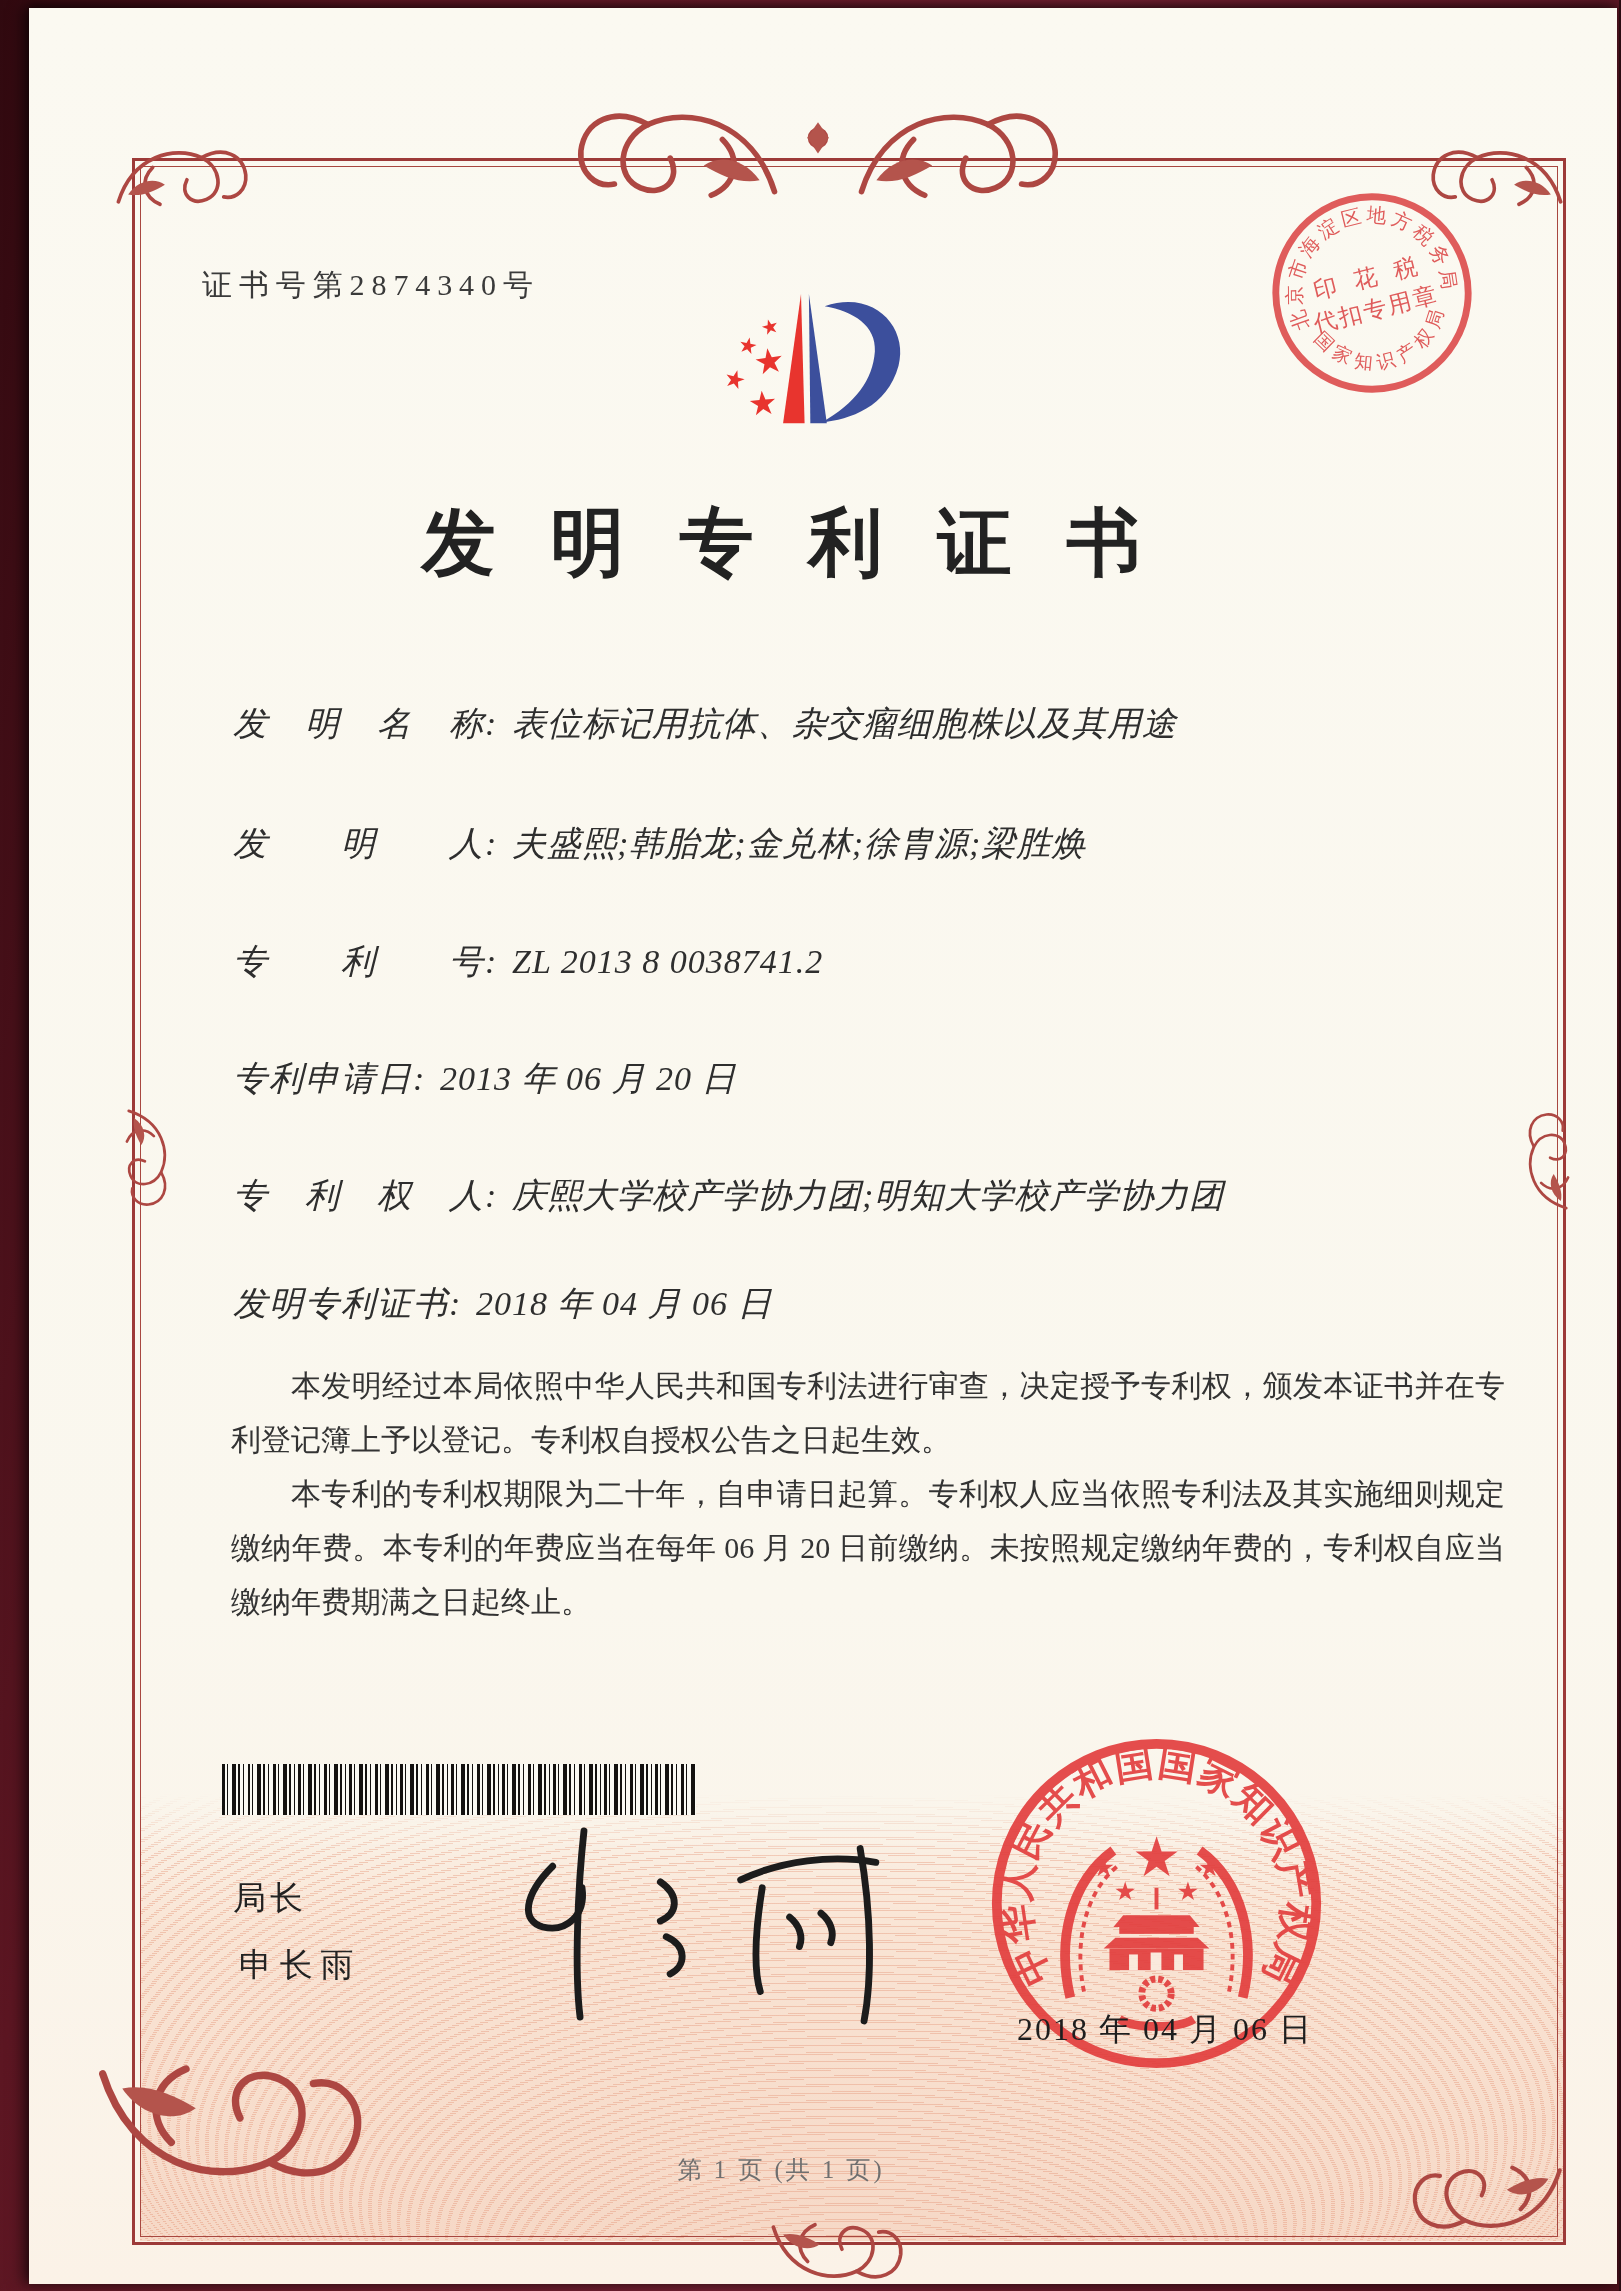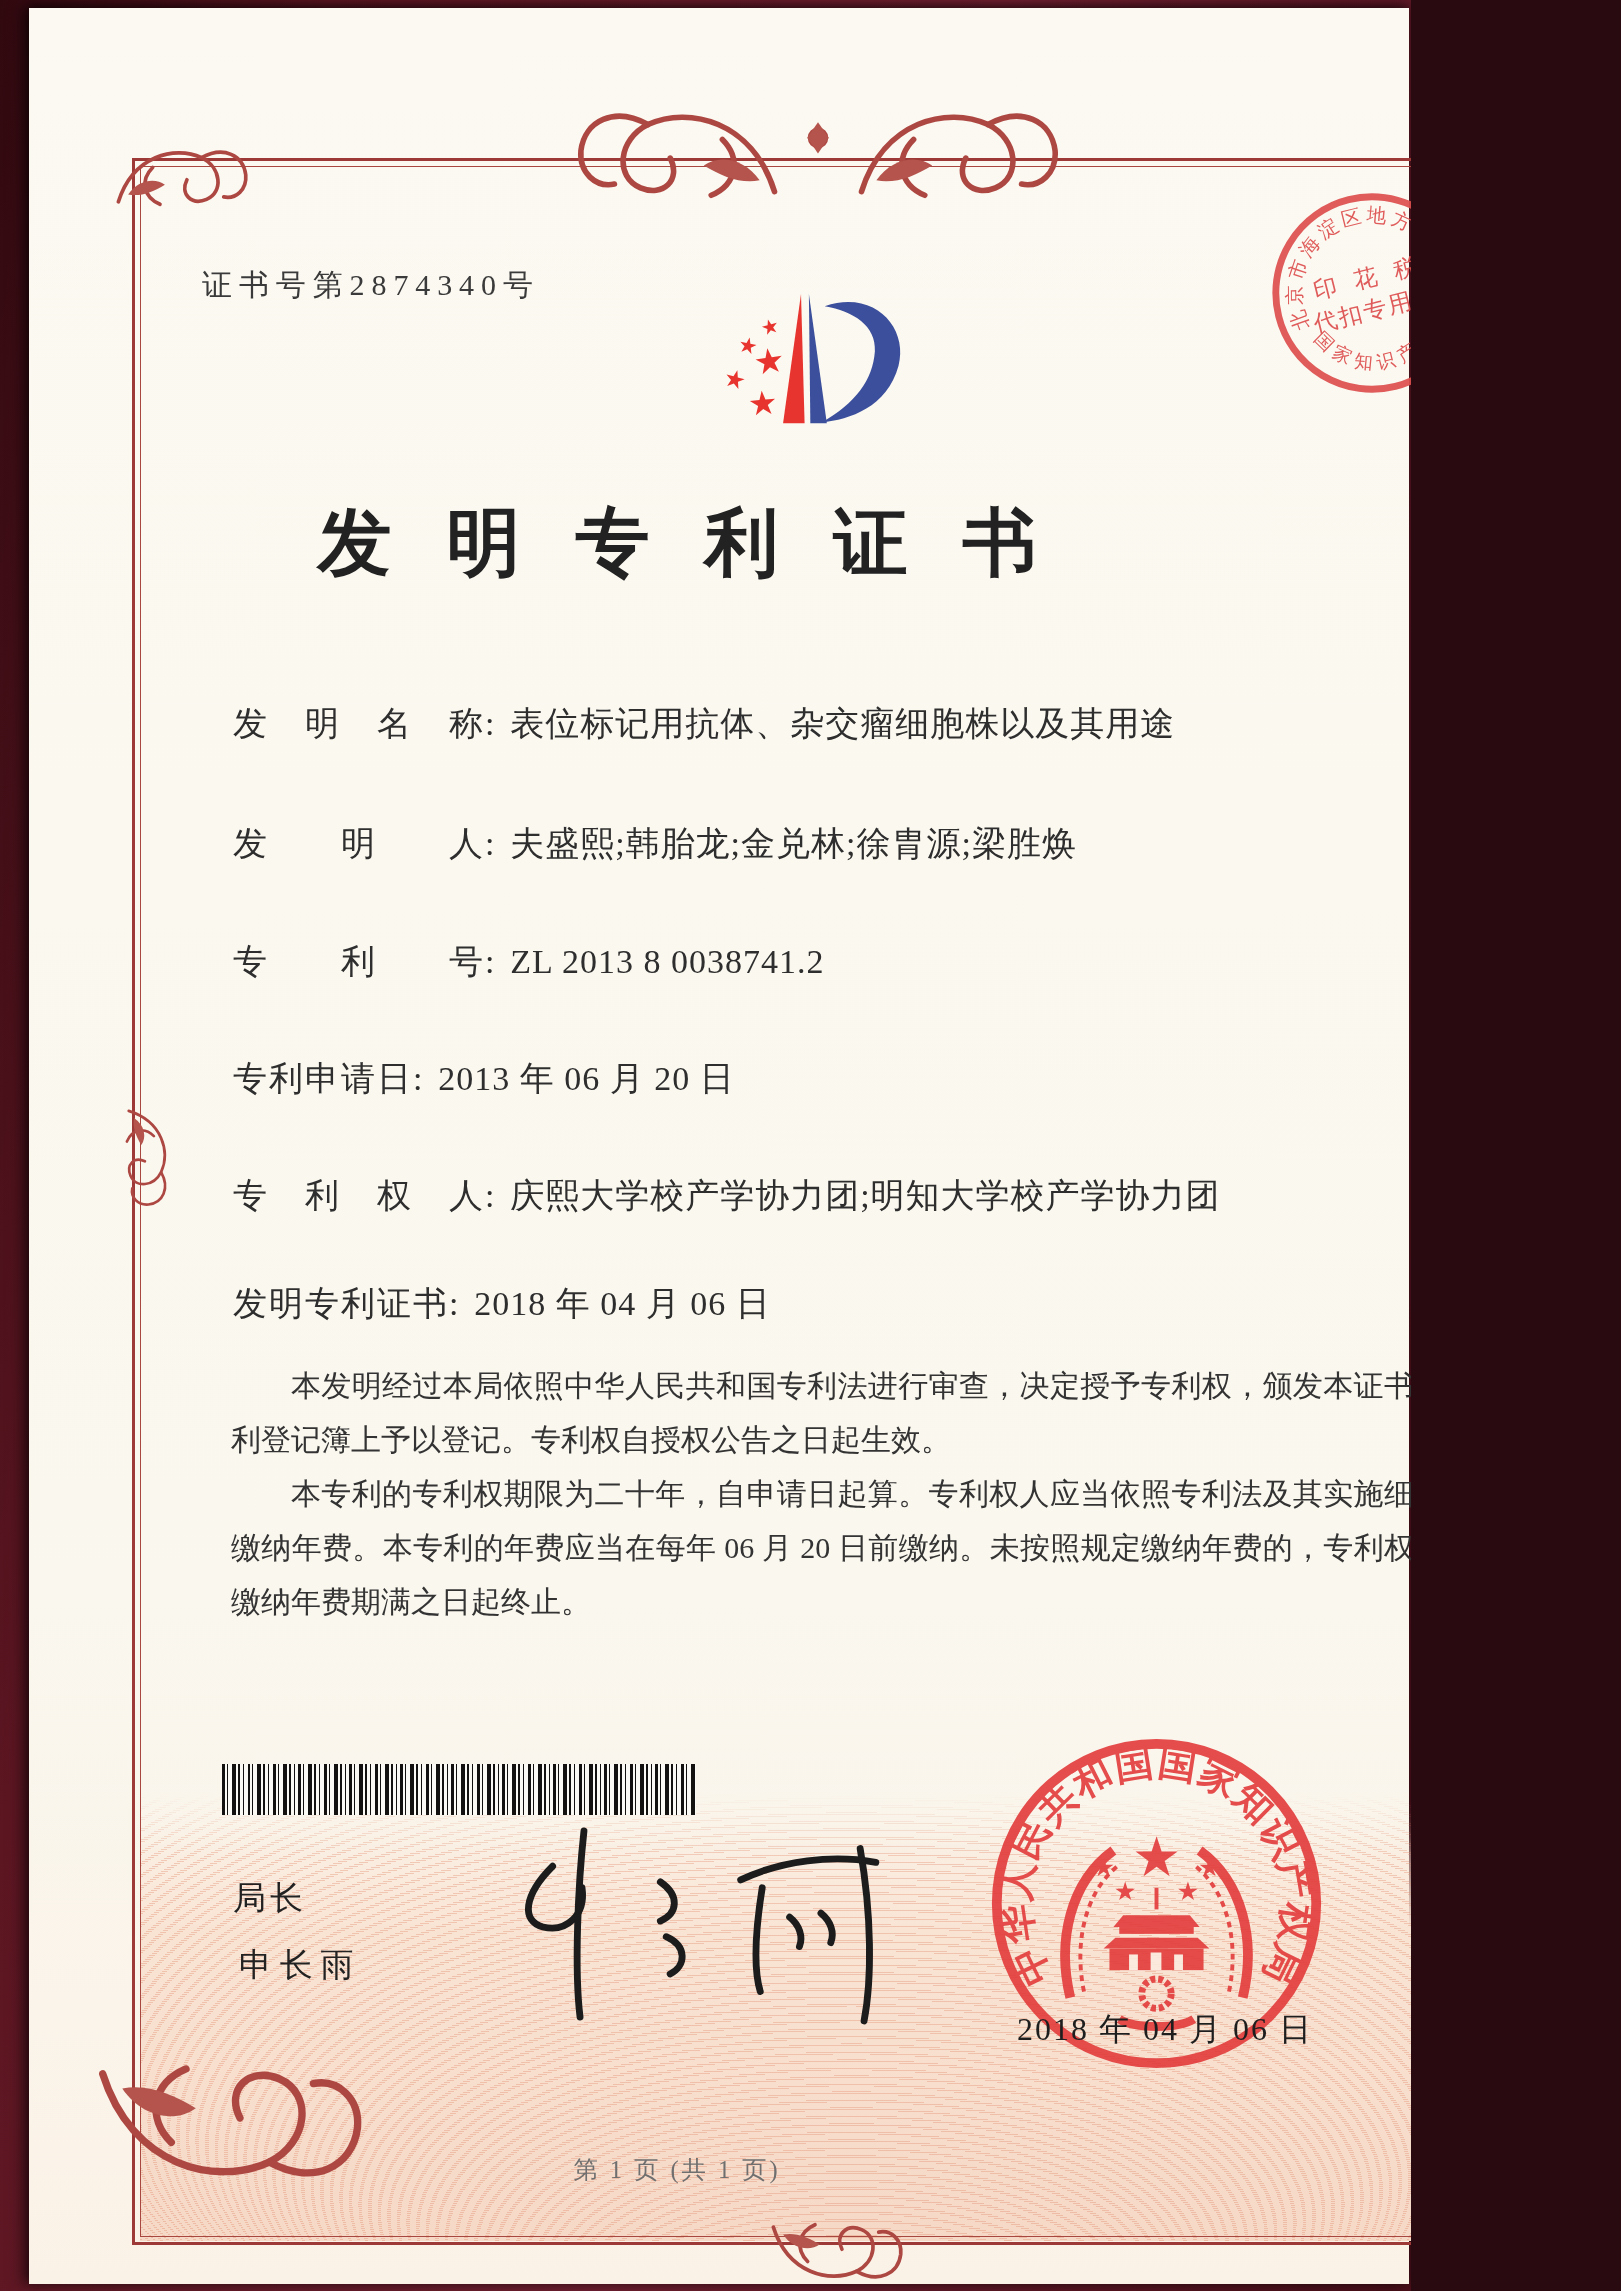--- a/index.html
+++ b/index.html
@@ -1,17 +1,17 @@
 <!DOCTYPE html>
 <html><head>
 <meta charset="utf-8">
 <style>
   html,body{margin:0;padding:0;background:#2a0a11;}
   #canvas{
-    position:relative;width:1411px;height:2292px;overflow:hidden;
+    position:relative;width:1619px;height:2292px;overflow:hidden;
     background:linear-gradient(100deg,#30090f 0%,#5c1622 18%,#722031 55%,#4a0f1a 100%);
     font-family:"Liberation Serif","DejaVu Serif",serif;
   }
   #paper{
     position:absolute;left:29px;top:7.8px;right:2px;bottom:7.8px;
     background:linear-gradient(180deg,#fbf9f1 0%,#faf7ee 70%,#fbf2e7 100%);
     box-shadow:-5.9px 0 13.7px rgba(0,0,0,.55), 0 -2.9px 7.8px rgba(0,0,0,.4);
   }
   
   #frame{
@@ -30,21 +30,21 @@
     -webkit-mask-image:linear-gradient(180deg,transparent 0,#000 14%);
     mask-image:linear-gradient(180deg,transparent 0,#000 14%);
   }
   .txt{position:absolute;color:#2b2b2b;white-space:nowrap;}
   #cert-no{left:173px;top:257px;font-size:30px;letter-spacing:6.9px;color:#3a3a3a;}
   #doc-title{
     position:absolute;left:0;right:84px;top:486px;text-align:center;
     font-size:74px;font-weight:bold;color:#222;
   }
   #doc-title span{letter-spacing:55px;margin-right:-55px;text-align:center;}
-  .field{position:absolute;left:204px;font-size:34px;color:#2e2e2e;white-space:nowrap;}
+  .field{position:absolute;left:204px;font-size:34px;color:#2e2e2e;white-space:nowrap;font-style:italic;}
   .field .lbl{letter-spacing:2px;}
   .field .val{margin-left:13.7px;letter-spacing:1px;}
   #paras{
     position:absolute;left:202px;top:1351px;width:1274px;
     font-size:30px;line-height:54px;color:#333;text-align:justify;
   }
   #paras p{margin:0;text-indent:2em;}
   #barcode{
     position:absolute;left:193px;top:1756px;width:474px;height:51px;
     background:repeating-linear-gradient(90deg,

